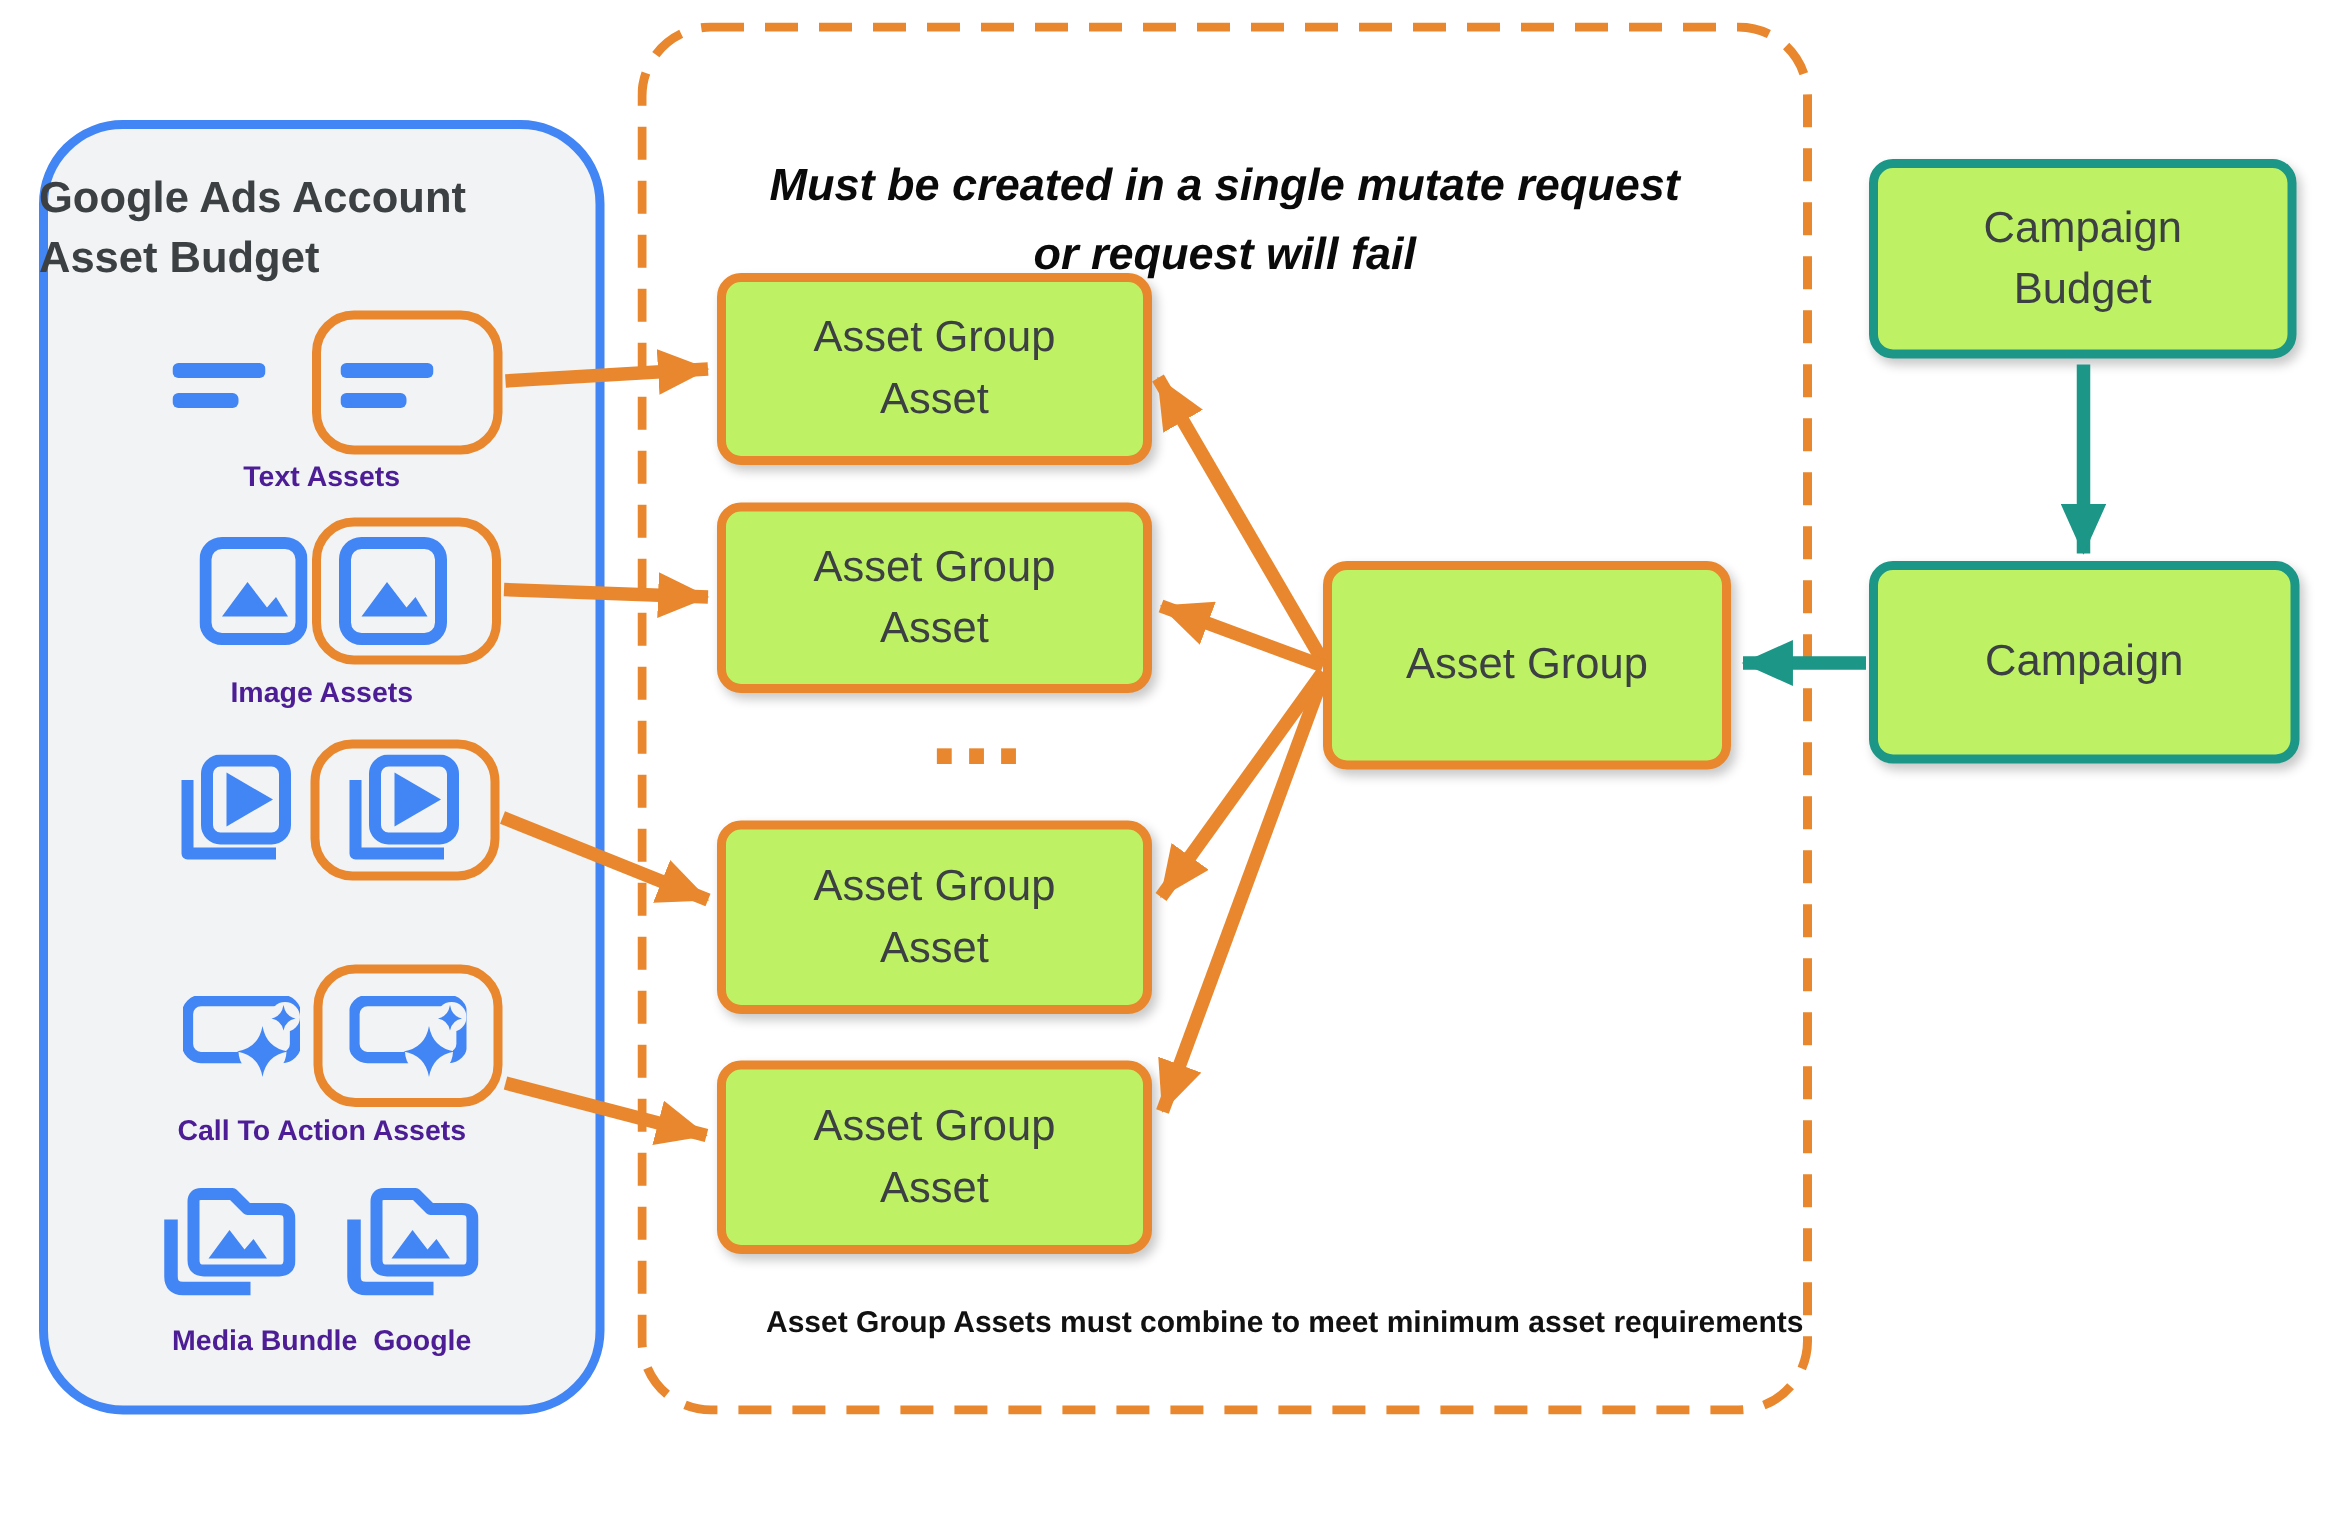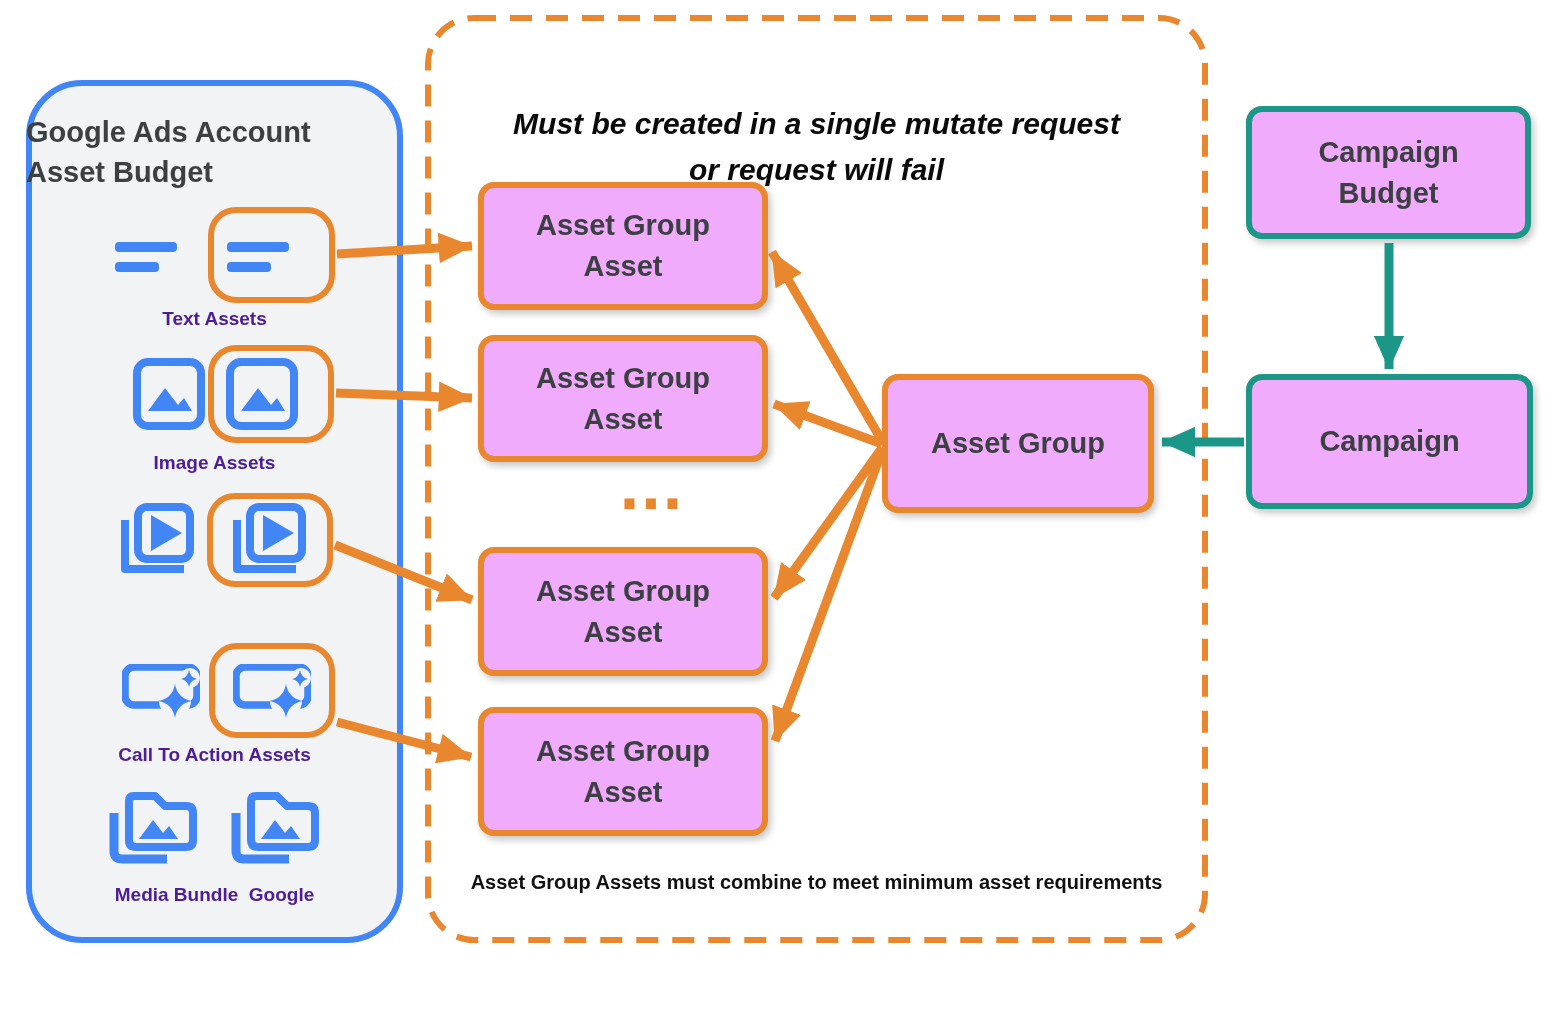--- a/index.html
+++ b/index.html
@@ -15,26 +15,26 @@
          font-weight:bold;font-size:19px;white-space:pre;}
   .hl{position:absolute;border:6px solid #E8872D;border-radius:28px;box-sizing:border-box;}
   .icon{position:absolute;}
 
   
   .mutate{position:absolute;left:425px;top:15px;width:783px;height:928px;}
   .mutate > svg{position:absolute;left:0;top:0;}
   .mutate-title{position:absolute;left:0;top:38px;width:100%;text-align:center;
          font-size:30px;font-weight:bold;font-style:italic;color:#0a0a0a;line-height:46px;margin-top:48px;}
   .mutate-caption{position:absolute;left:0;top:856px;width:100%;text-align:center;
-         font-size:20px;font-weight:bold;color:#111111;}
+         font-size:20px;font-weight:bold;color:#111111;padding-left:40px;}
 
   
-  .node{position:absolute;background:#f0abfc;border:6px solid #E8872D;border-radius:16px;
+  .node{position:absolute;background:#bef264;border:6px solid #E8872D;border-radius:16px;
         box-sizing:border-box;display:flex;align-items:center;justify-content:center;
-        text-align:center;font-weight:bold;color:#3C4043;font-size:29px;line-height:41px;
+        text-align:center;font-weight:normal;color:#3C4043;font-size:29px;line-height:41px;
         box-shadow:3px 4px 7px rgba(0,0,0,0.22);}
   .node.teal{border-color:#1B9687;}
 
   .ellipsis{position:absolute;left:607px;top:450px;width:90px;text-align:center;
         color:#E8872D;font-size:70px;font-weight:bold;line-height:70px;letter-spacing:2px;}
 
   .overlay{position:absolute;left:0;top:0;pointer-events:none;}
 
   .note{position:absolute;left:36px;top:969px;width:1500px;
         font-size:21px;font-weight:bold;color:#111111;}

